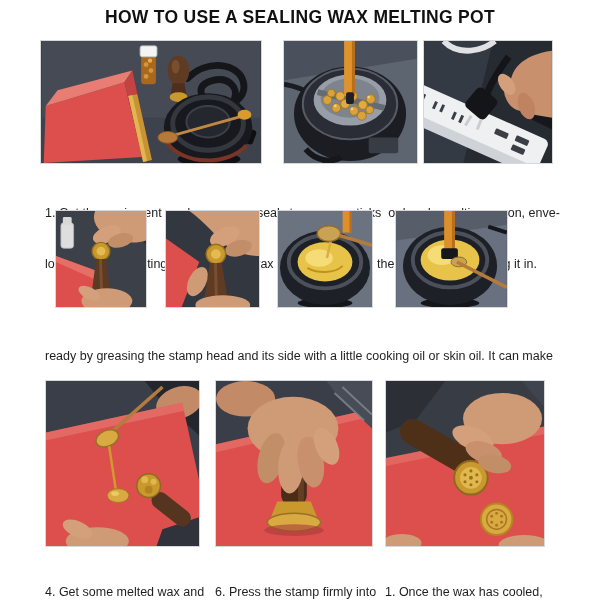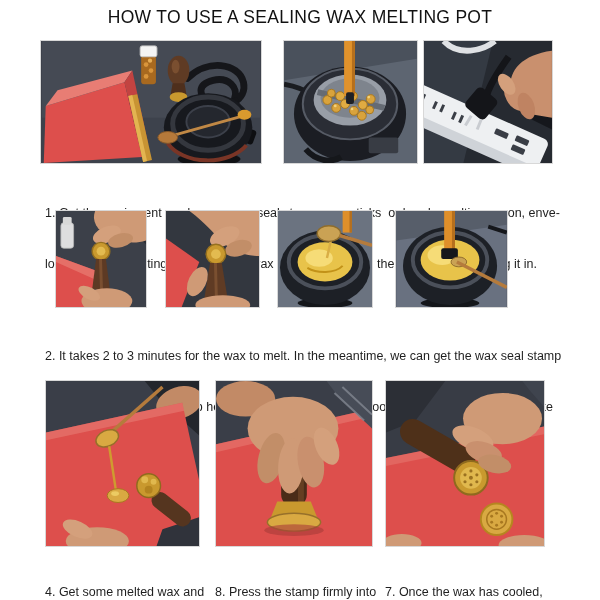--- a/index.html
+++ b/index.html
@@ -7,21 +7,21 @@
     width: 600px; height: 600px;
     background: #ffffff;
     position: relative;
     overflow: hidden;
     font-family: "Liberation Sans", sans-serif;
     color: #1f1f1f;
   }
   .page-title {
     position: absolute; left: 0; top: 7px; width: 600px;
     text-align: center;
-    font-size: 17.5px; font-weight: normal; letter-spacing: 0.3px;
+    font-size: 17.5px; font-weight: bold; letter-spacing: 0.3px;
     color: #111111;
   }
   .photo {
     position: absolute;
     border: 1px solid #d8d8d8;
     box-sizing: border-box;
     background: #3c4049;
   }
   .photo svg { display: block; width: 100%; height: 100%; }
   .step-text {
@@ -225,21 +225,20 @@
     <rect x="49" y="0" width="11" height="42" fill="#df8f2a"></rect>
     <rect x="57" y="0" width="3" height="42" fill="#b56f1d"></rect>
     <rect x="46" y="38" width="17" height="11" rx="2" fill="#15171b"></rect>
     <ellipse cx="64" cy="52" rx="8" ry="5" fill="#caa254" stroke="#8f6d2c"></ellipse>
     <line x1="62" y1="52" x2="113" y2="78" stroke="#b57b3c" stroke-width="3.5"></line>
     <path d="M94,16 L113,22" stroke="#15171b" stroke-width="4"></path>
   </svg>
 </div>
 
 <div class="step-text" style="left:45px; top:314px;">
-  <div class="line">2. It takes 2 to 3 minutes for the wax to melt. In the meantime, we can get the wax seal stamp</div>
   <div class="line">ready by greasing the stamp head and its side with a little cooking oil or skin oil. It can make</div>
   <div class="line">demolding much easier.</div>
 </div>
 
 <div class="photo" style="left:45px; top:380px; width:155px; height:167px;">
   <svg viewBox="0 0 155 167">
     <rect width="155" height="167" fill="#3a3e48"></rect>
     <polygon points="100,0 155,0 155,55 118,22" fill="#23262c"></polygon>
     <ellipse cx="135" cy="22" rx="24" ry="16" fill="#c28a66" transform="rotate(-18 135 22)"></ellipse>
     <polygon points="0,52 138,22 155,100 155,167 0,167" fill="#dd4f4c"></polygon>
@@ -333,22 +332,22 @@
   </svg>
 </div>
 
 <div class="caption" style="left:45px; top:551px; width:170px;">
   <div class="line">4. Get some melted wax and</div>
   
   
 </div>
 
 <div class="caption" style="left:215px; top:551px; width:176px;">
-  <div class="line">8. Press the stamp firmly into</div>
+  <div class="line">6. Press the stamp firmly into</div>
   
   
 </div>
 
 <div class="caption" style="left:385px; top:551px; width:170px;">
-  <div class="line">7. Once the wax has cooled,</div>
+  <div class="line">1. Once the wax has cooled,</div>
   
   
 </div>
 
 </body></html>

